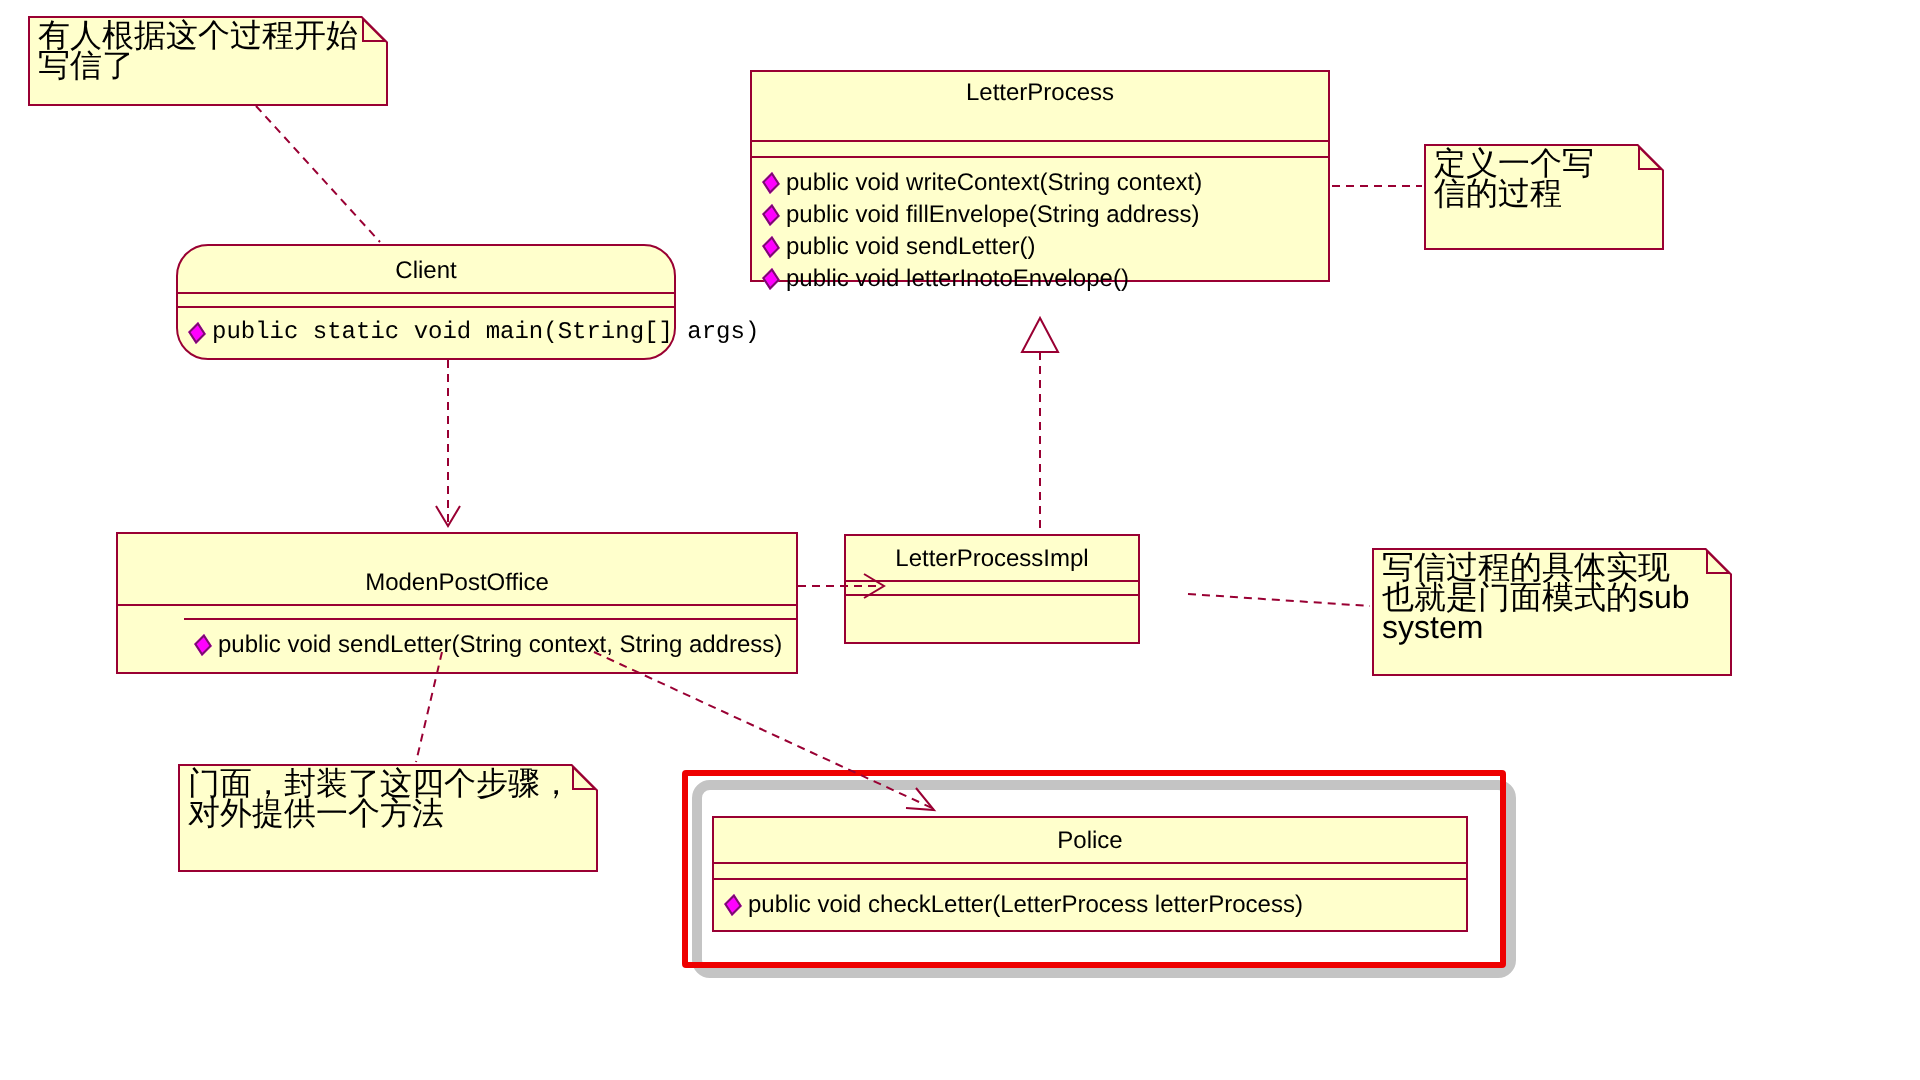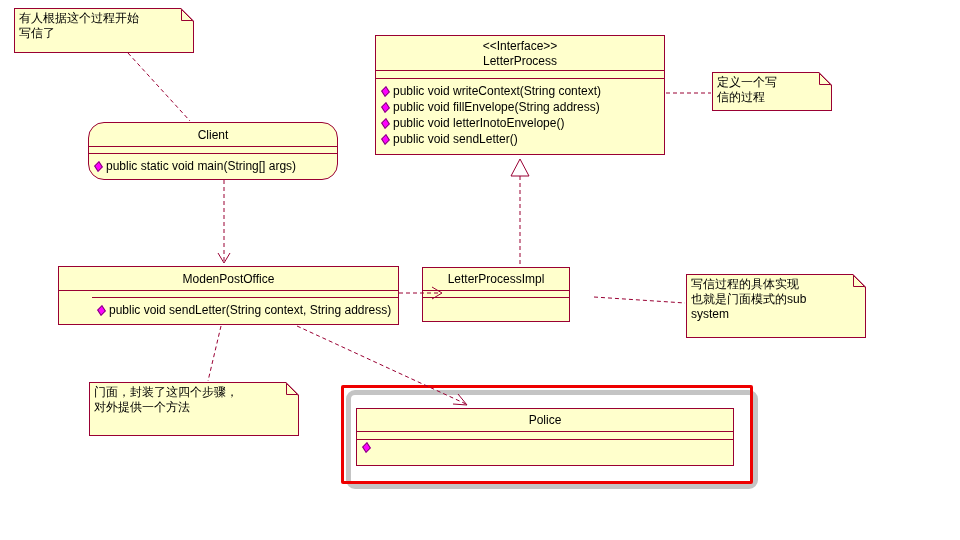--- a/index.html
+++ b/index.html
@@ -24,21 +24,21 @@
   }
   .cls-attrs{border-top:1px solid var(--maroon);}
   .cls-methods{border-top:1px solid var(--maroon);padding:4px 0 0 5px;}
   .m{line-height:16px;white-space:nowrap;display:flex;align-items:center;}
   .diamond{
     display:inline-block;width:7px;height:7px;flex:0 0 7px;
     background:#FF00FF;border:1px solid #7A0E6E;
     transform:rotate(-45deg) skewX(-12deg);margin:0 4px 0 1px;
   }
   
-  .note{position:absolute;font-size:12px;}
+  .note{position:absolute;font-size:16px;}
   .note-shape{
     position:absolute;left:0;top:0;right:0;bottom:0;background:var(--maroon);
     clip-path:polygon(0 0,calc(100% - 13px) 0,100% 13px,100% 100%,0 100%);
   }
   .note-inner{
     position:absolute;left:1px;top:1px;right:1px;bottom:1px;background:var(--fill);
     clip-path:polygon(0 0,calc(100% - 12.4px) 0,100% 12.4px,100% 100%,0 100%);
   }
   .note-fold{position:absolute;top:0;right:0;}
   .note-text{position:absolute;left:5px;top:3px;right:4px;line-height:15px;}
@@ -94,21 +94,21 @@
     </div>
     <svg class="note-fold" width="14" height="14" viewBox="0 0 14 14">
       <path d="M1.5 1.5 L1.5 12.5 L12.5 12.5 Z" fill="#FFFFCC" stroke="#990033"></path>
     </svg>
     <div class="note-text">
       <div>有人根据这个过程开始</div>
       <div>写信了</div>
     </div>
   </div>
 
-  <div class="note" style="left:712px;top:72px;width:120px;height:39px;">
+  <div class="note" style="left:712px;top:72px;width:120px;height:53px;">
     <div class="note-shape">
       <div class="note-inner"></div>
     </div>
     <svg class="note-fold" width="14" height="14" viewBox="0 0 14 14">
       <path d="M1.5 1.5 L1.5 12.5 L12.5 12.5 Z" fill="#FFFFCC" stroke="#990033"></path>
     </svg>
     <div class="note-text">
       <div>定义一个写</div>
       <div>信的过程</div>
     </div>
@@ -136,59 +136,58 @@
       <path d="M1.5 1.5 L1.5 12.5 L12.5 12.5 Z" fill="#FFFFCC" stroke="#990033"></path>
     </svg>
     <div class="note-text">
       <div>门面，封装了这四个步骤，</div>
       <div>对外提供一个方法</div>
     </div>
   </div>
 
   <div class="cls" style="left:375px;top:35px;width:290px;">
     <div class="cls-title" style="height:34px;">
-      <div>&lt;&lt;Interface&gt;&gt;</div>
       <div>LetterProcess</div>
     </div>
     <div class="cls-attrs" style="height:8px;"></div>
-    <div class="cls-methods" style="height:76px;">
+    <div class="cls-methods" style="height:62px;">
       <div class="m">
         <span class="diamond"></span>
         <span>public void writeContext(String context)</span>
       </div>
       <div class="m">
         <span class="diamond"></span>
         <span>public void fillEnvelope(String address)</span>
       </div>
       <div class="m">
         <span class="diamond"></span>
+        <span>public void sendLetter()</span>
+      </div>
+      <div class="m">
+        <span class="diamond"></span>
         <span>public void letterInotoEnvelope()</span>
-      </div>
-      <div class="m">
-        <span class="diamond"></span>
-        <span>public void sendLetter()</span>
       </div>
     </div>
   </div>
 
   <div class="cls" style="left:88px;top:122px;width:250px;border-radius:16px;">
     <div class="cls-title" style="height:23px;line-height:18px;">
       <div>Client</div>
     </div>
     <div class="cls-attrs" style="height:7px;"></div>
-    <div class="cls-methods" style="height:26px;">
+    <div class="cls-methods" style="height:26px;font-family:Liberation Mono, monospace;">
       <div class="m">
         <span class="diamond"></span>
         <span>public static void main(String[] args)</span>
       </div>
     </div>
   </div>
 
   <div class="cls" style="left:58px;top:266px;width:341px;">
-    <div class="cls-title" style="height:23px;line-height:18px;">
+    <div class="cls-title" style="height:23px;line-height:18px;margin-top:12px;">
       <div>ModenPostOffice</div>
     </div>
     <div class="cls-attrs" style="height:7px;"></div>
     <div class="cls-methods" style="height:27px;margin-left:33px;">
       <div class="m">
         <span class="diamond"></span>
         <span>public void sendLetter(String context, String address)</span>
       </div>
     </div>
   </div>
@@ -202,17 +201,18 @@
   </div>
 
   <div class="cls" style="left:356px;top:408px;width:378px;">
     <div class="cls-title" style="height:22px;line-height:17px;">
       <div>Police</div>
     </div>
     <div class="cls-attrs" style="height:8px;"></div>
     <div class="cls-methods" style="height:26px;">
       <div class="m">
         <span class="diamond"></span>
+        <span>public void checkLetter(LetterProcess letterProcess)</span>
       </div>
     </div>
   </div>
 
 </div>
 
 </body></html>

